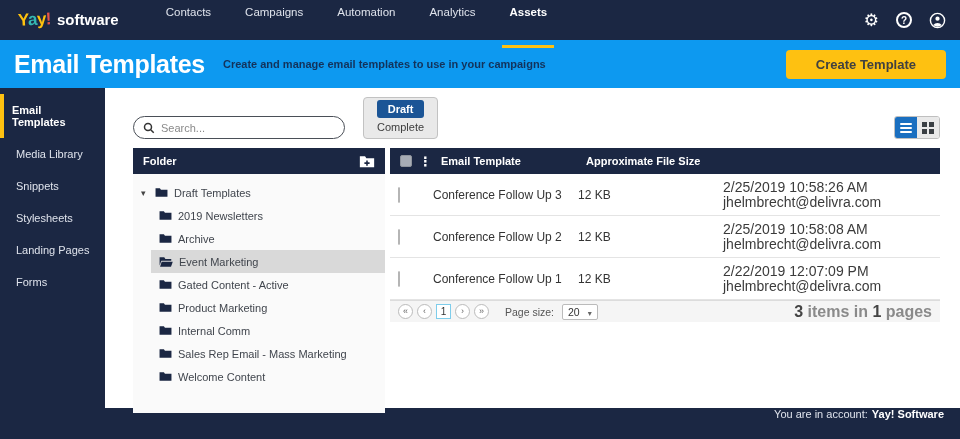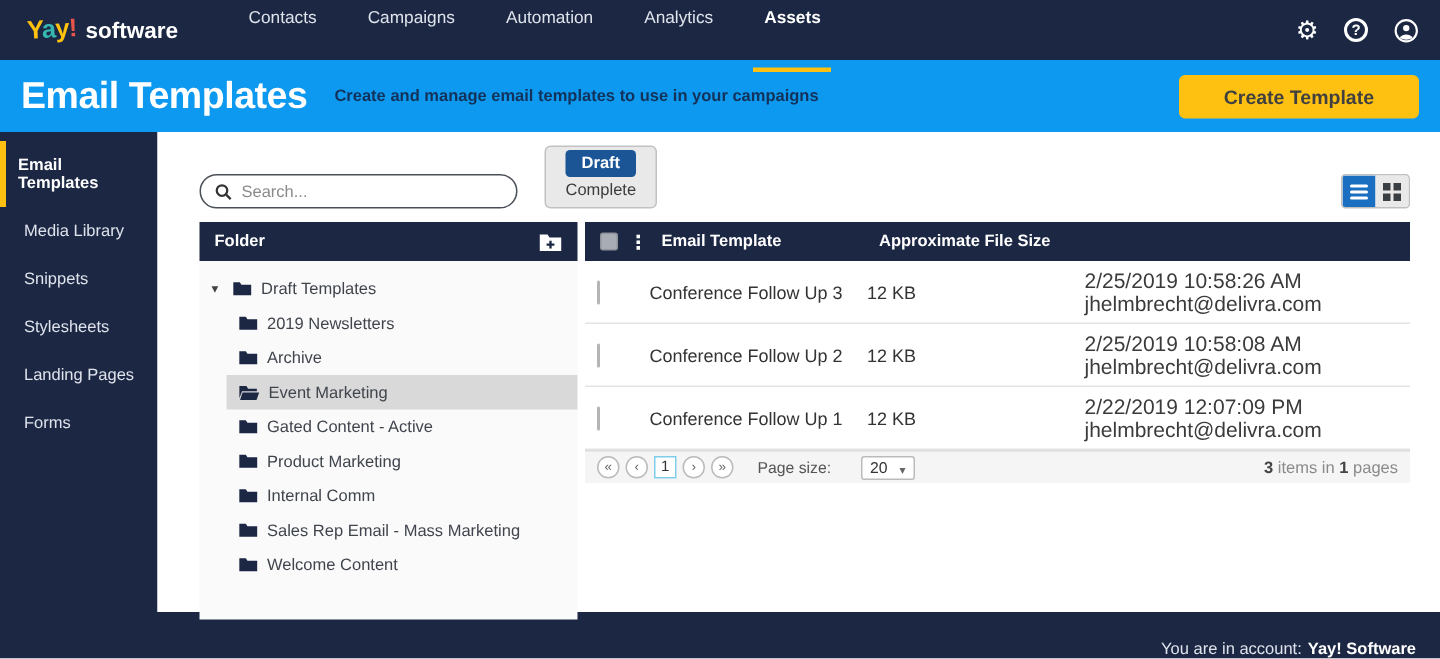--- a/index.html
+++ b/index.html
@@ -76,27 +76,27 @@
   .grid-row { height:42px; display:flex; align-items:center; padding:0 8px; border-bottom:1px solid #e4e4e4; font-size:12px; color:#333; cursor:pointer; background:#fff; }
   .row-checkwrap { width:35px; }
   .row-check { width:13px; height:13px; background:#f4f4f4; border:1px solid #b5b5b5; border-radius:2px; cursor:pointer; }
   .cell-mod { flex:1; font-size:14px; line-height:15px; color:#3b3b3b; }
 
   
   .pager { background:#f5f5f5; border-top:1px solid #dcdcdc; height:22px; display:flex; align-items:center; padding:0 8px; gap:4px; }
   .pg-btn { width:15px; height:15px; border:1px solid #bbb; border-radius:50%; background:#fff; color:#666; font-size:9px; line-height:13px; text-align:center; cursor:pointer; }
   .pg-cur { width:15px; height:15px; border:1px solid #7ecdeb; background:#fff; color:#333; font-size:10px; line-height:14px; text-align:center; cursor:pointer; }
   .pg-size-label { margin-left:12px; font-size:10.5px; color:#555; }
-  .pg-size { margin-left:16px; border:1px solid #bbb; background:#fff; font-size:10.5px; color:#333; padding:1px 5px; display:flex; gap:8px; align-items:flex-end; cursor:pointer; border-radius:2px; }
+  .pg-size { margin-left:4px; border:1px solid #bbb; background:#fff; font-size:10.5px; color:#333; padding:1px 5px; display:flex; gap:8px; align-items:flex-end; cursor:pointer; border-radius:2px; }
   .pg-size .dd { font-size:8px; color:#666; }
-  .pg-summary { margin-left:auto; font-size:11px; color:#8a8a8a; }
+  .pg-summary { margin-left:auto; font-size:16px; color:#8a8a8a;font-weight:bold; }
   .pg-summary b { color:#444; }
 
   
-  .footer { height:31px; background:#1b2743; display:flex; align-items:flex-end; justify-content:flex-end; padding:0 16px; font-size:11px; color:#dfe3ec; }
+  .footer { height:31px; background:#1b2743; display:flex; align-items:flex-start; justify-content:flex-end; padding:0 16px; font-size:11px; color:#dfe3ec; }
   .footer b { color:#fff; margin-left:4px; }
 </style>
 </head>
 <body>
 
 <header class="topnav">
   <div class="logo">
     <span class="logo-yay"><span class="lc-y1">Y</span><span class="lc-a">a</span><span class="lc-y2">y</span><span class="lc-b">!</span></span>
     <span class="logo-soft">software</span>
   </div>

